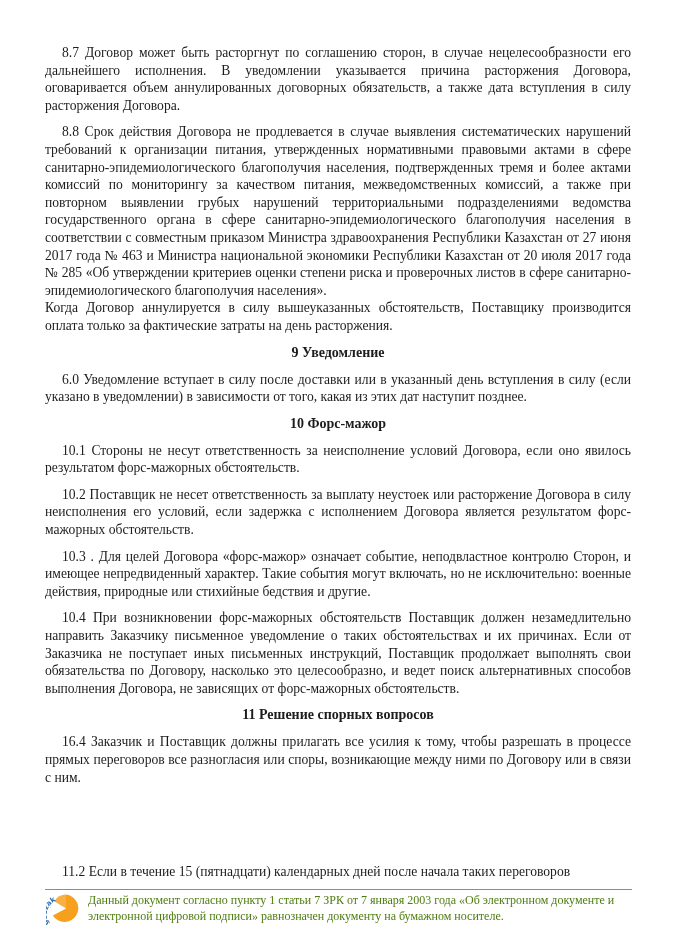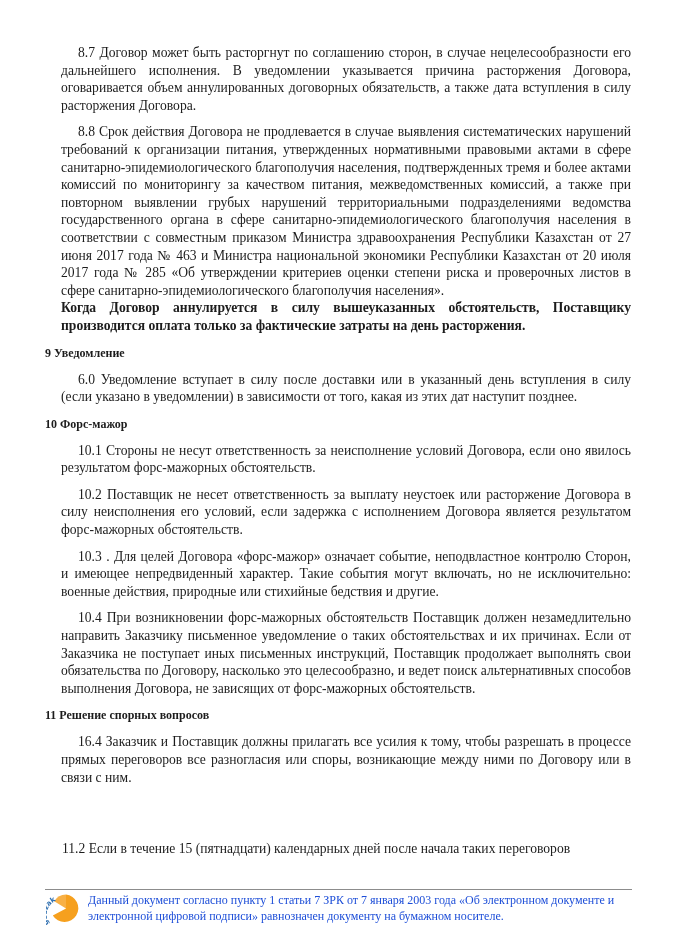--- a/index.html
+++ b/index.html
@@ -16,45 +16,44 @@
     font-family: "Liberation Serif", "DejaVu Serif", serif;
     color: #1c1c1c;
   }
   .content {
     position: absolute;
     left: 45px;
     top: 44px;
     width: 586px;
   }
   .para {
-    margin: 9px 0 0 16px;
+    margin: 9px 0 0 0;
     font-size: 13.6px;
     line-height: 17.6px;
     text-align: justify;
     text-indent: 17px;
   }
   .para.first {
     margin-top: 0;
   }
   .para.flush {
     margin-top: 0;
     text-indent: 0;
-    font-weight: bold;
   }
   .heading {
     margin: 9px 0 4px 0;
-    font-size: 12px;
+    font-size: 14px;
     line-height: 18px;
     font-weight: bold;
-    text-align: left;
+    text-align: center;
   }
   .para.last-line {
     position: absolute;
     left: 45px;
-    top: 840px;
+    top: 863px;
     width: 586px;
     margin: 0;
   }
   .footer-separator {
     position: absolute;
     left: 45px;
     top: 889px;
     width: 587px;
     height: 0;
     border-top: 1px solid #8c8c8c;
@@ -66,21 +65,21 @@
     width: 38px;
     height: 40px;
   }
   .footer-text {
     position: absolute;
     left: 88px;
     top: 893px;
     width: 545px;
     font-size: 12px;
     line-height: 15.6px;
-    color: #1d4ed8;
+    color: #4d7c0f;
     text-align: left;
   }
 </style>
 </head>
 <body>
 
 <div class="page">
 
   <div class="content">
     <p class="para first">8.7 Договор может быть расторгнут по соглашению сторон, в случае нецелесообразности его дальнейшего исполнения. В уведомлении указывается причина расторжения Договора, оговаривается объем аннулированных договорных обязательств, а также дата вступления в силу расторжения Договора.</p>

